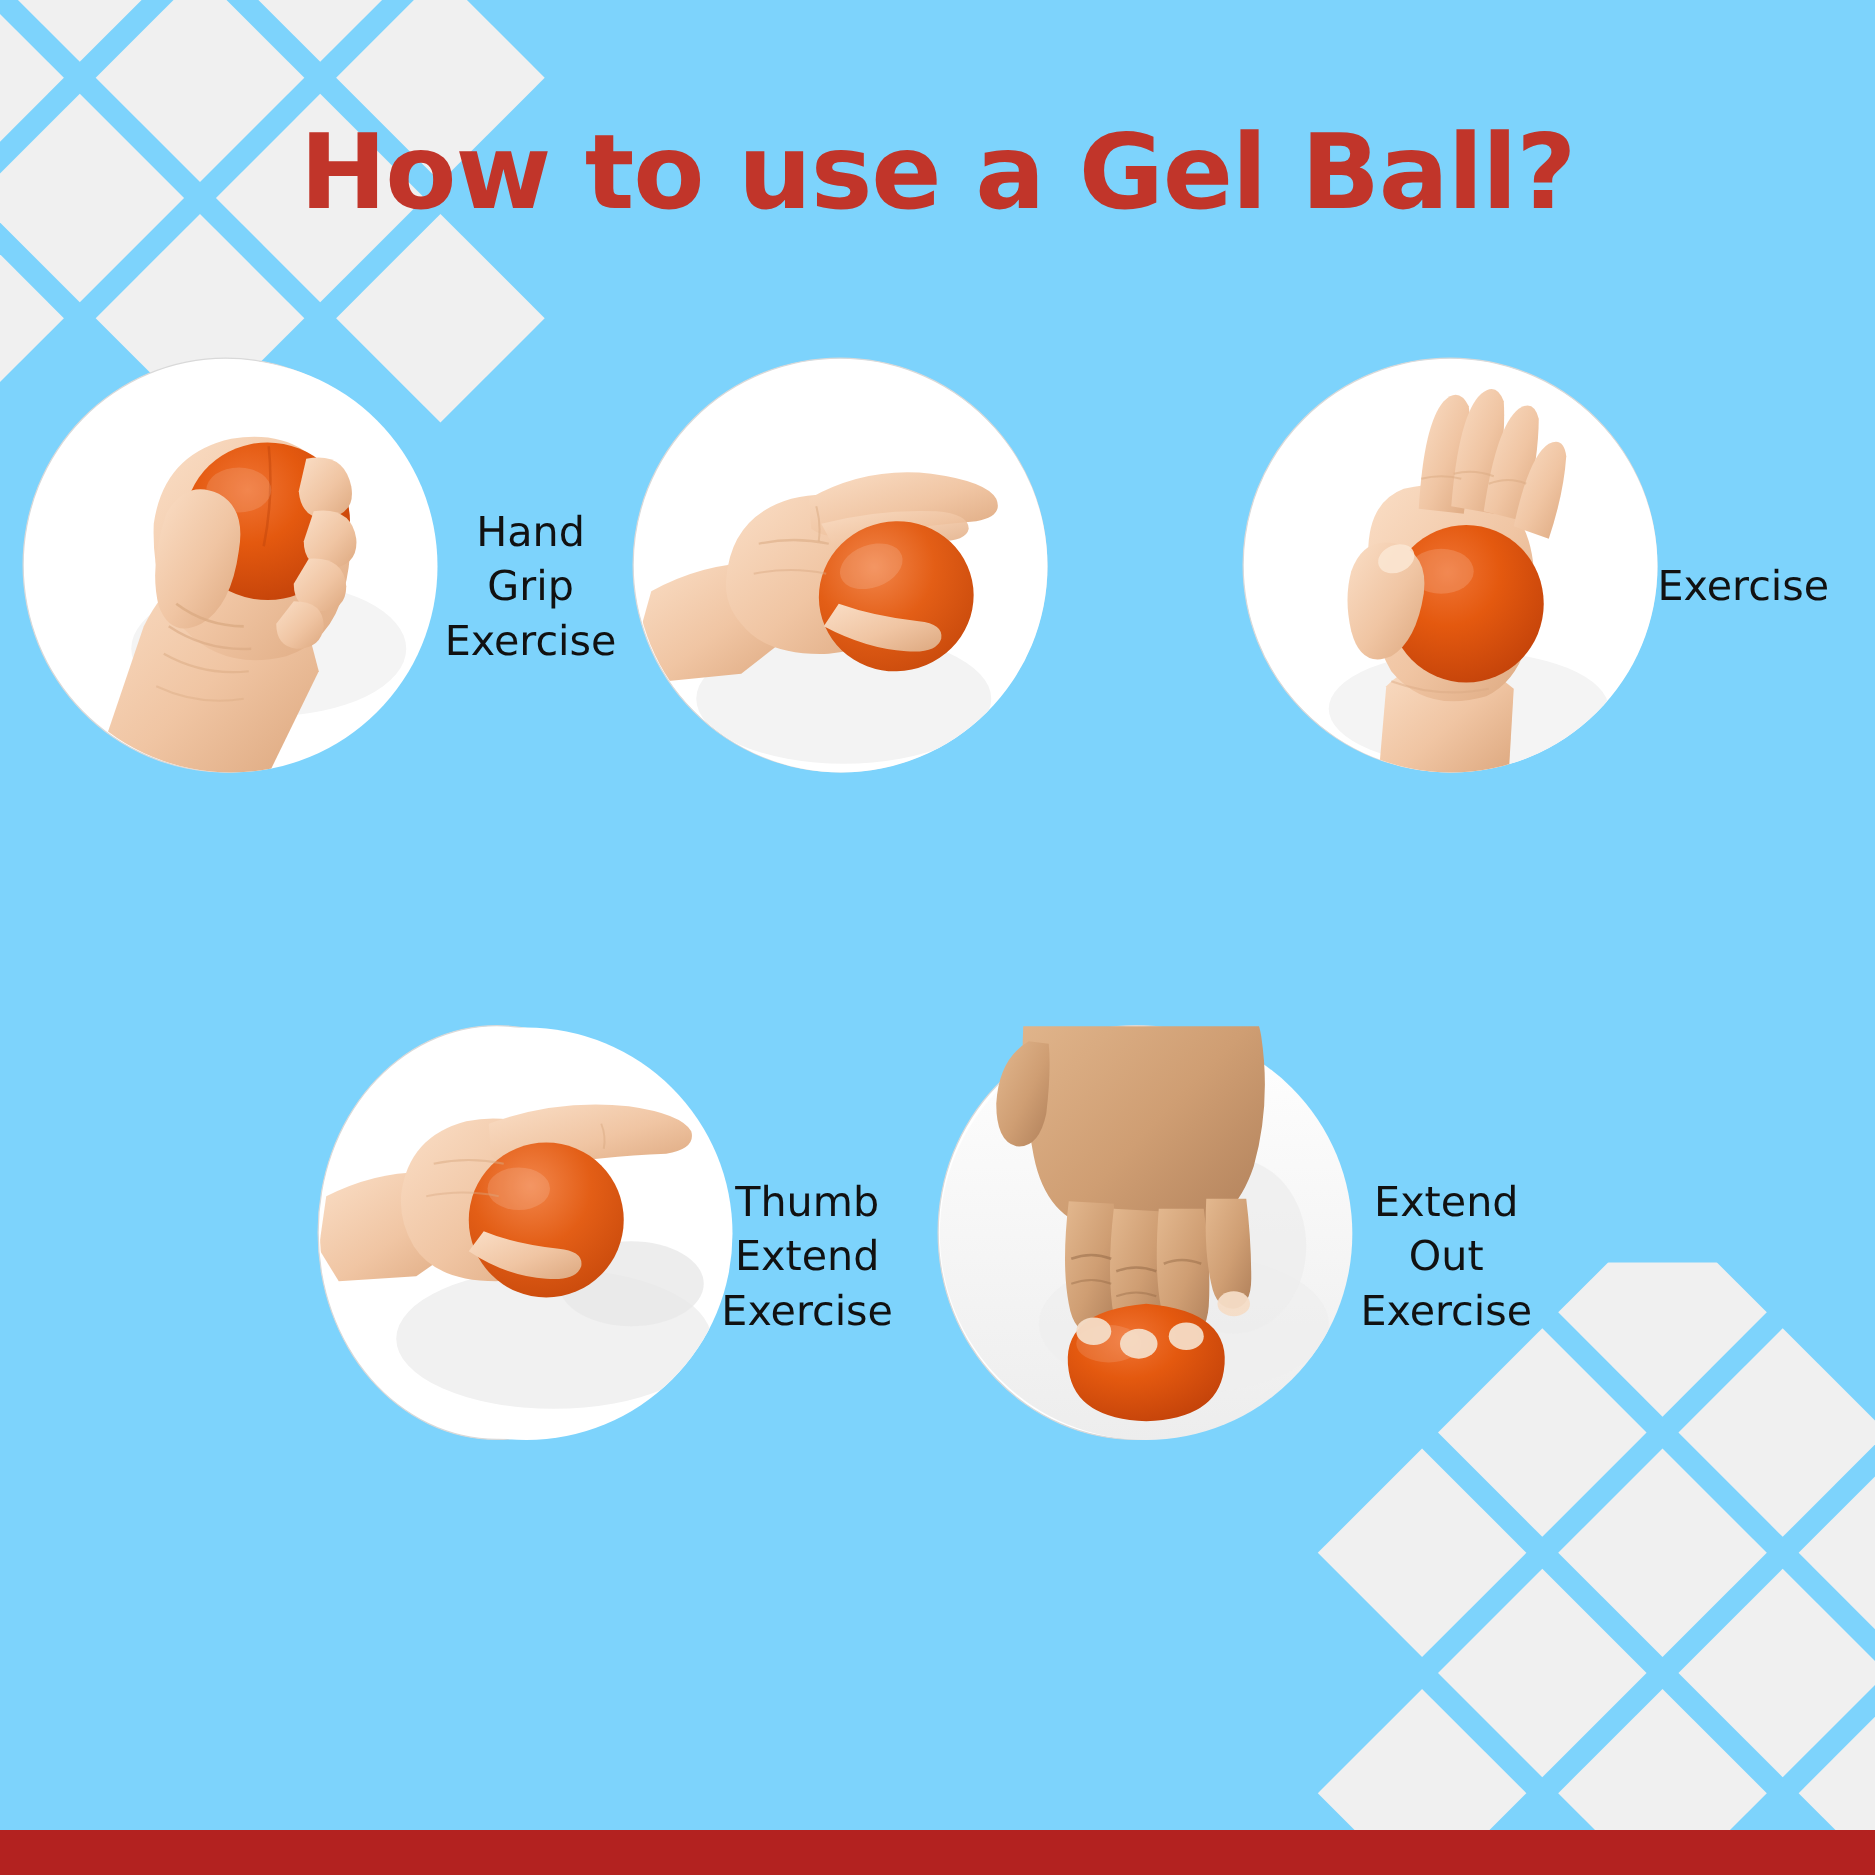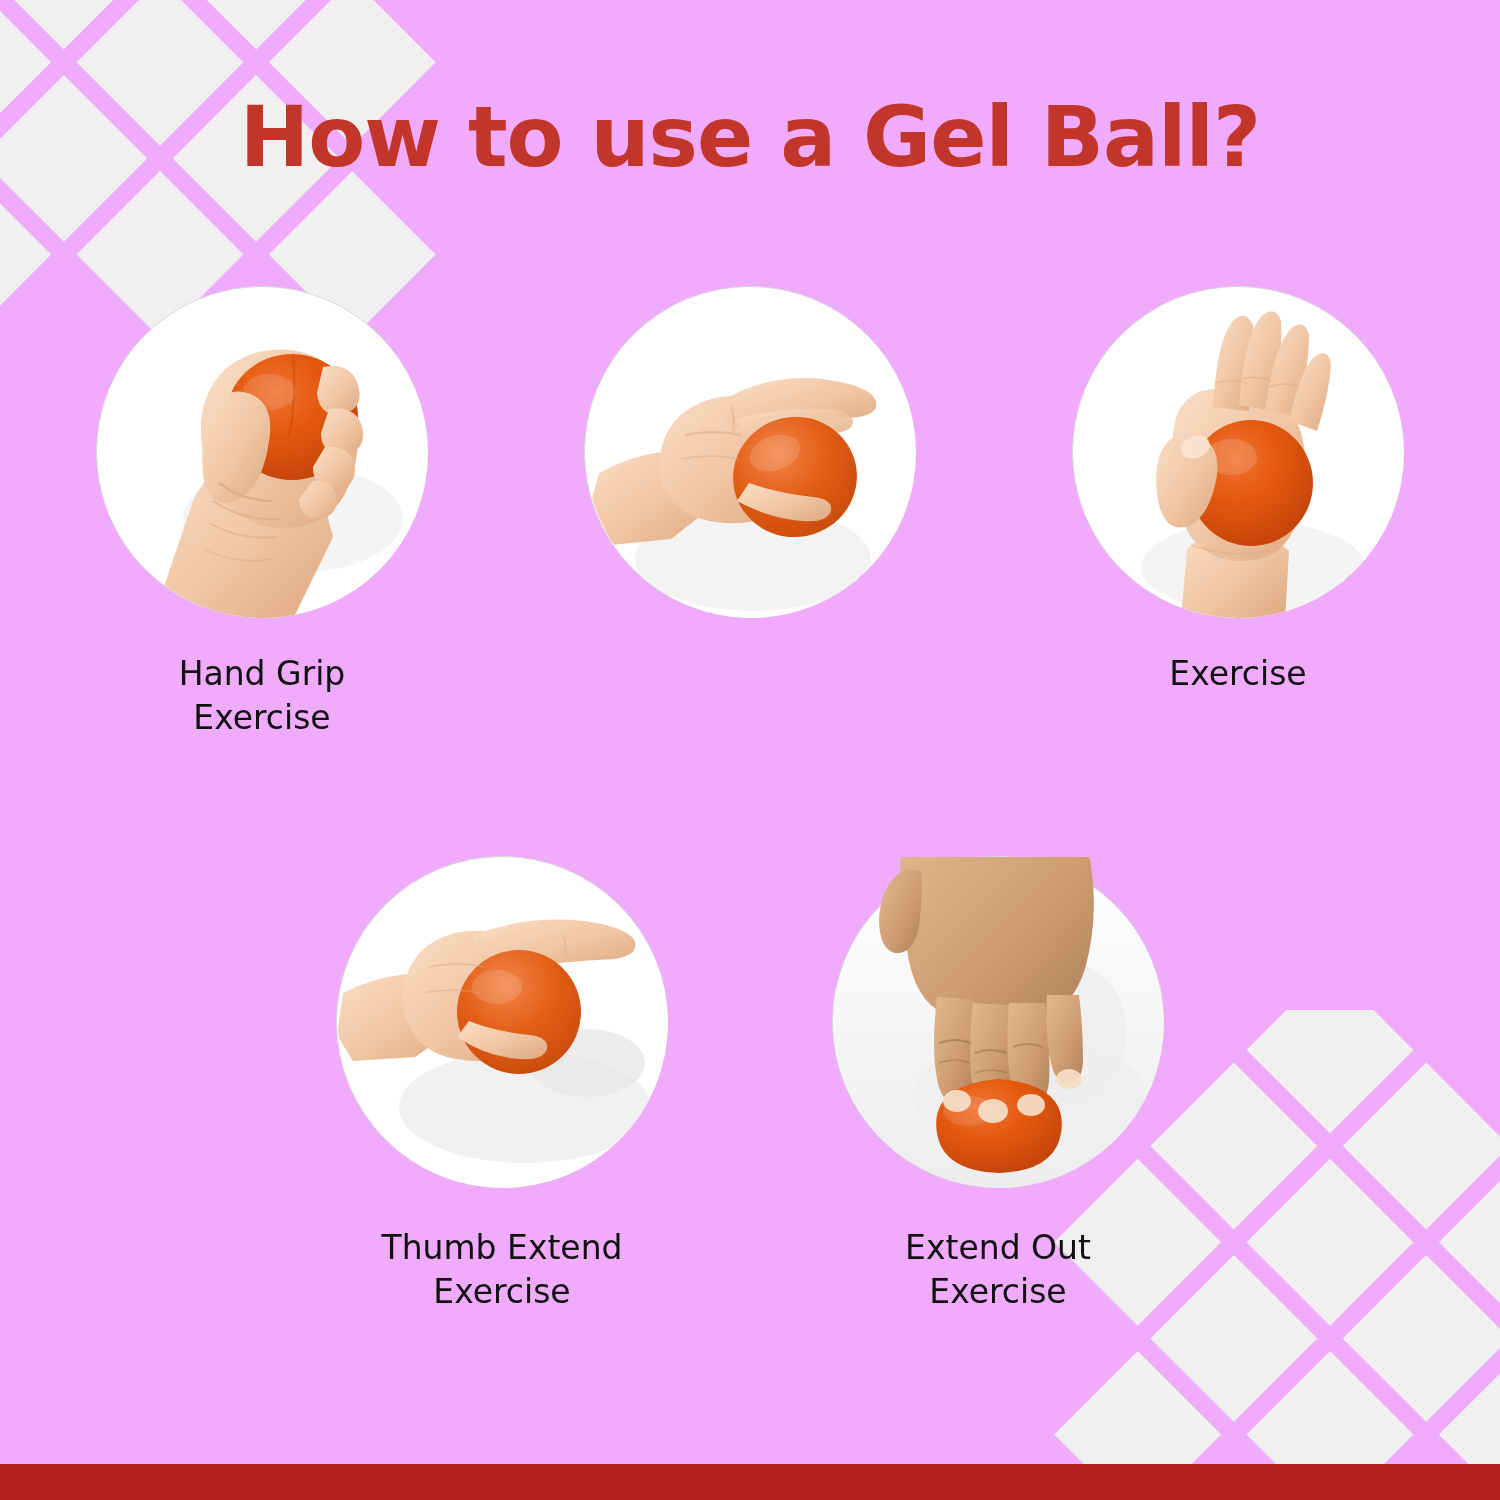--- a/index.html
+++ b/index.html
@@ -11,21 +11,21 @@
     height: 1500px;
     background: #ffffff;
     font-family: "Liberation Sans", sans-serif;
     overflow: hidden;
   }
 
   #poster {
     position: relative;
     width: 1500px;
     height: 1500px;
-    background: #f0abfc;
+    background: #7dd3fc;
     overflow: hidden;
   }
 
   
   .wm {
     position: absolute;
     width: 620px;
     height: 620px;
     pointer-events: none;
     opacity: 1;
@@ -54,26 +54,26 @@
 
   
   .row {
     position: absolute;
     left: 0;
     width: 1500px;
     display: flex;
     justify-content: center;
   }
   .row-1 { top: 286px; }
-  .row-2 { top: 856px; }
+  .row-2 { top: 820px; }
 
   .card {
     width: 488px;
     display: flex;
-    flex-direction: column;
+    flex-direction: row;
     align-items: center;
   }
   .row-1 .card { width: 488px; }
   .row-2 .card { width: 496px; }
 
   .photo {
     position: relative;
     width: 332px;
     height: 332px;
     border-radius: 50%;

